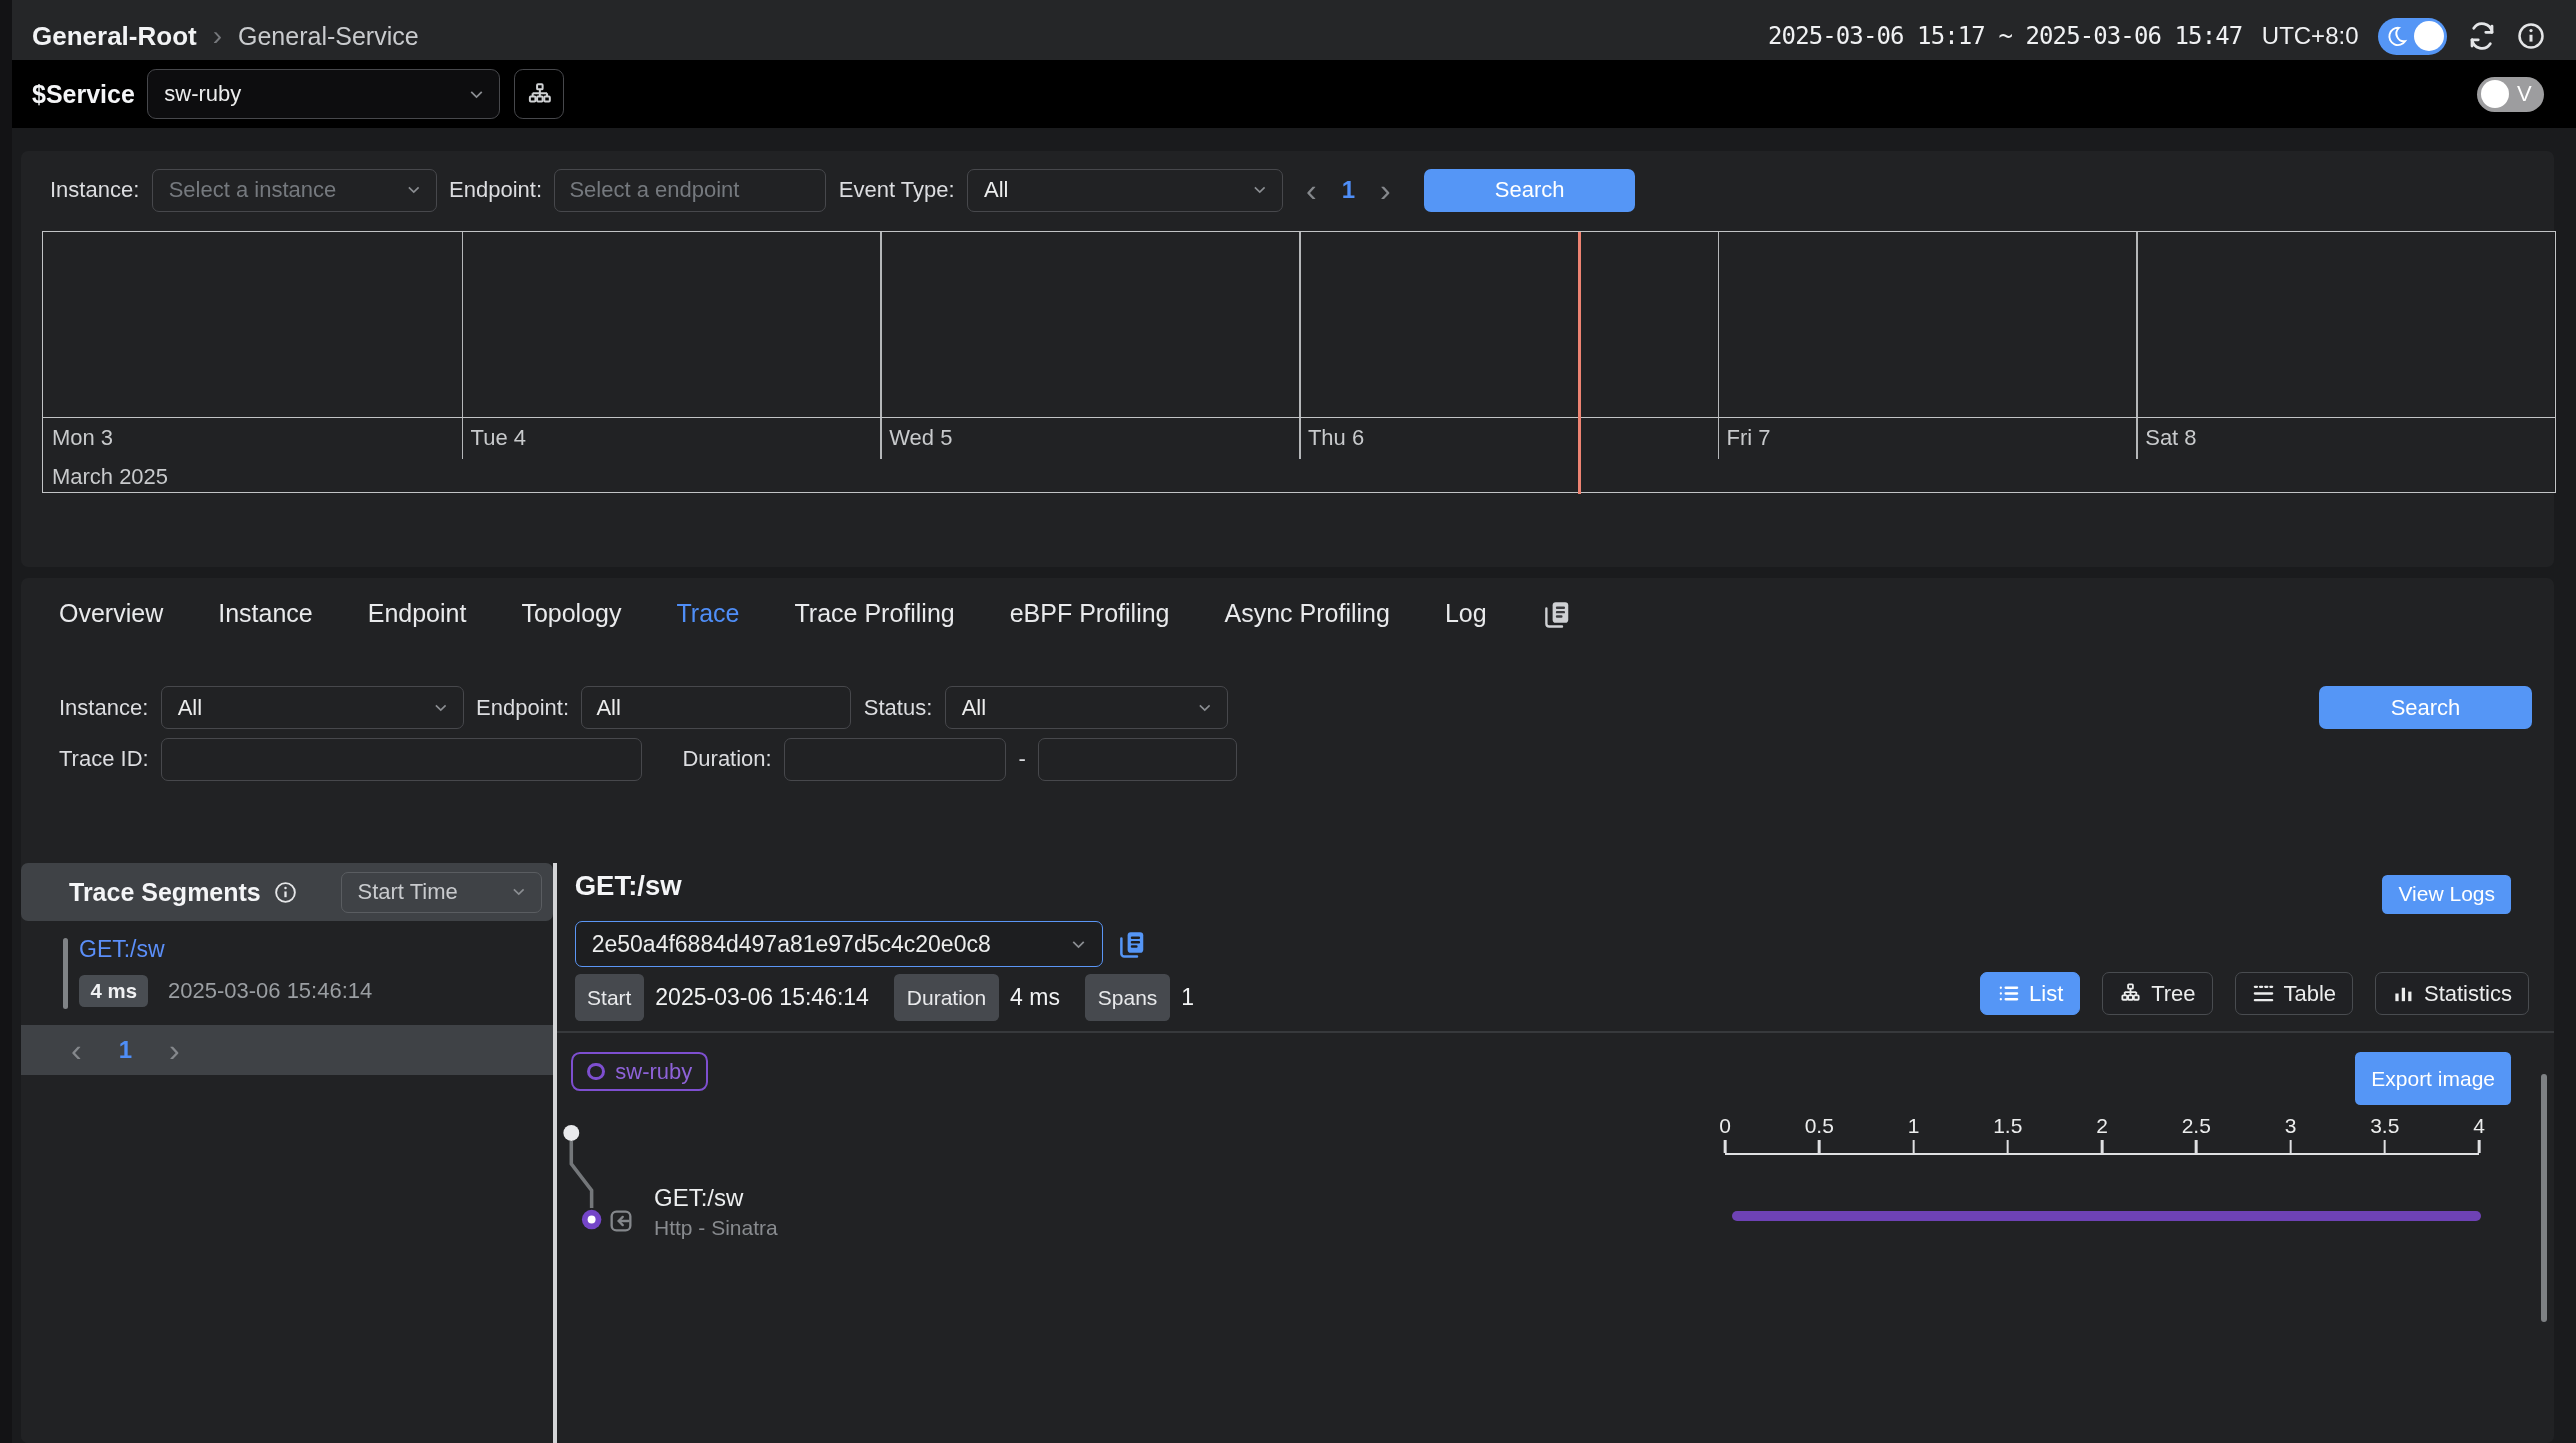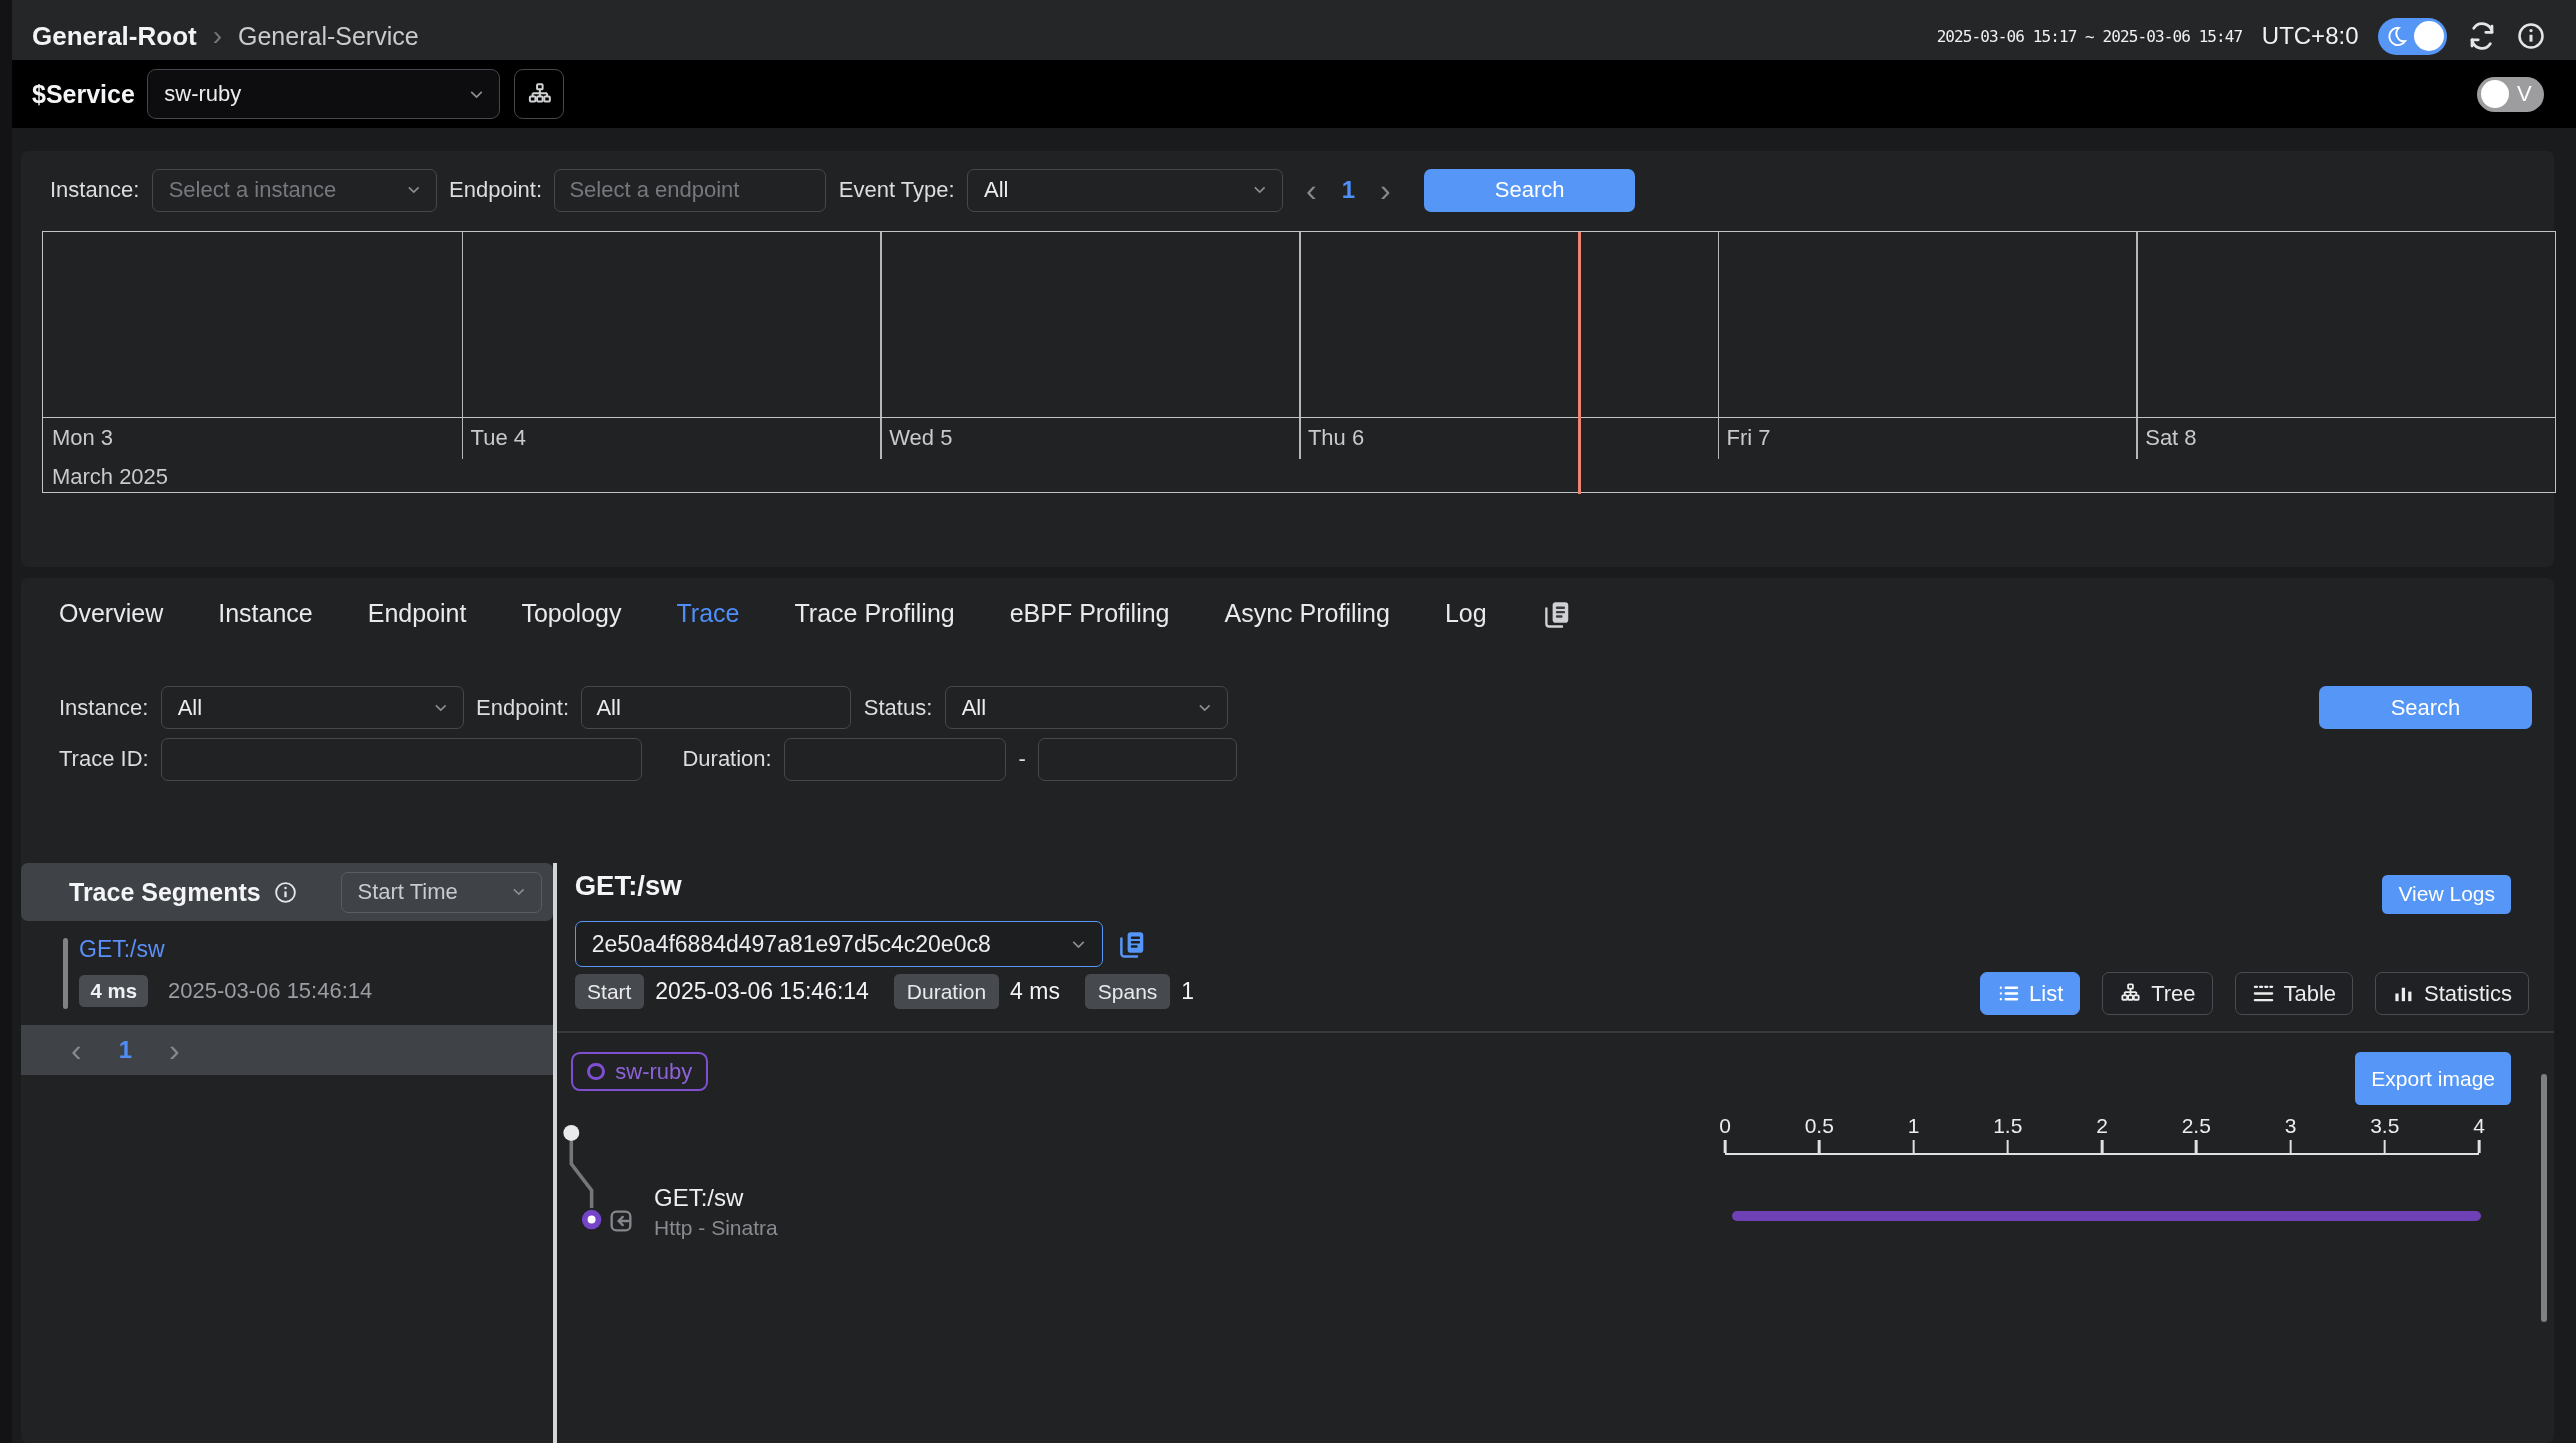--- a/index.html
+++ b/index.html
@@ -11,21 +11,21 @@
   .edge-strip { position:absolute; left:0; top:0; width:12.4px; height:100%; background:#131315; z-index:50; }
 
   
   .topbar { position:absolute; left:0; top:0; width:100%; height:72px; background:#252628;
             display:flex; align-items:center; justify-content:space-between; padding:0 30px 0 32px; }
   .crumbs { display:flex; align-items:center; gap:16px; }
   .crumb-root { font-size:26px; font-weight:bold; color:#f2f3f5; }
   .crumb-sep { font-size:28px; color:#77797d; line-height:1; }
   .crumb-cur { font-size:25px; color:#c9cbce; }
   .top-right { display:flex; align-items:center; gap:19.5px; }
-  .time-range { font-family:"DejaVu Sans Mono", monospace; font-size:16px; color:#f0f1f3; letter-spacing:-0.9px; }
+  .time-range { font-family:"DejaVu Sans Mono", monospace; font-size:24px; color:#f0f1f3; letter-spacing:-0.9px; }
   .tz { font-family:Liberation Sans, sans-serif; font-size:24px; color:#f0f1f3; }
   .toggle-dark { width:69px; height:37px; border-radius:18.6px; background:#5596f6; position:relative;
                  display:flex; align-items:center; cursor:pointer; }
   .toggle-dark svg { position:absolute; left:7px; top:7px; }
   .toggle-dark .knob { position:absolute; right:3.5px; top:3.5px; width:30px; height:30px; border-radius:50%; background:#fff; }
   .icon-btn { display:flex; align-items:center; justify-content:center; cursor:pointer; }
 
   
   .servicebar { position:absolute; left:0; top:60px; width:100%; height:68px; background:#000;
                 display:flex; align-items:center; padding:0 32px; }
@@ -103,21 +103,21 @@
   .seg-pager { position:absolute; left:0; top:162px; width:100%; height:50px; background:#3f4246;
                display:flex; align-items:center; gap:37px; padding-left:50px; }
   .divider-v { position:absolute; left:532px; top:0; bottom:0; width:3.5px; background:#d4d5d7; cursor:col-resize; }
   .right-pane { position:absolute; left:536px; right:0; top:0; bottom:0; }
 
   .detail-title { position:absolute; left:17.7px; top:7px; font-size:27.5px; font-weight:bold; color:#f4f5f7; }
   .viewlogs { position:absolute; right:43px; top:11.5px; height:39px; padding:0 16px; border-radius:5.3px; font-size:21px; }
   .traceid-row { position:absolute; left:17.7px; top:58px; display:flex; align-items:center; gap:14px; }
   .traceid-select { width:528px; height:46px; border:1.8px solid #5b96f5; background:#1d1e20; border-radius:7px; font-size:23px; }
   .badges { position:absolute; left:17.7px; top:111px; display:flex; align-items:center; gap:11.5px; }
-  .pill { background:#46494e; border-radius:5.3px; height:35px; padding:0 12.4px; display:flex; align-items:center;
+  .pill { background:#46494e; border-radius:5.3px; height:47px; padding:0 12.4px; display:flex; align-items:center;
           font-size:21px; color:#e8e9eb; }
   .pill-val { font-size:23px; color:#f2f3f4; margin-right:14px; }
   .view-btns { position:absolute; right:25px; top:109px; display:flex; gap:22px; }
   .vbtn { height:43px; border:1.8px solid #494c50; border-radius:7px; background:#202124; color:#eceded;
           font-size:22px; padding:0 16px; display:flex; align-items:center; gap:8.9px; cursor:pointer; }
   .vbtn.active { background:#5596f6; border-color:#5596f6; color:#fff; }
   .divider-h { position:absolute; left:0; right:0; top:168px; height:1.8px; background:#37393c; }
   .legend-chip { position:absolute; left:14px; top:189px; height:39px; border:2.7px solid #7e4fd0; border-radius:8.9px;
                  padding:0 14px; display:flex; align-items:center; gap:10.6px; cursor:pointer; }
   .legend-ring { width:17.7px; height:17.7px; border-radius:50%; border:3.5px solid #7e4fd0; }

